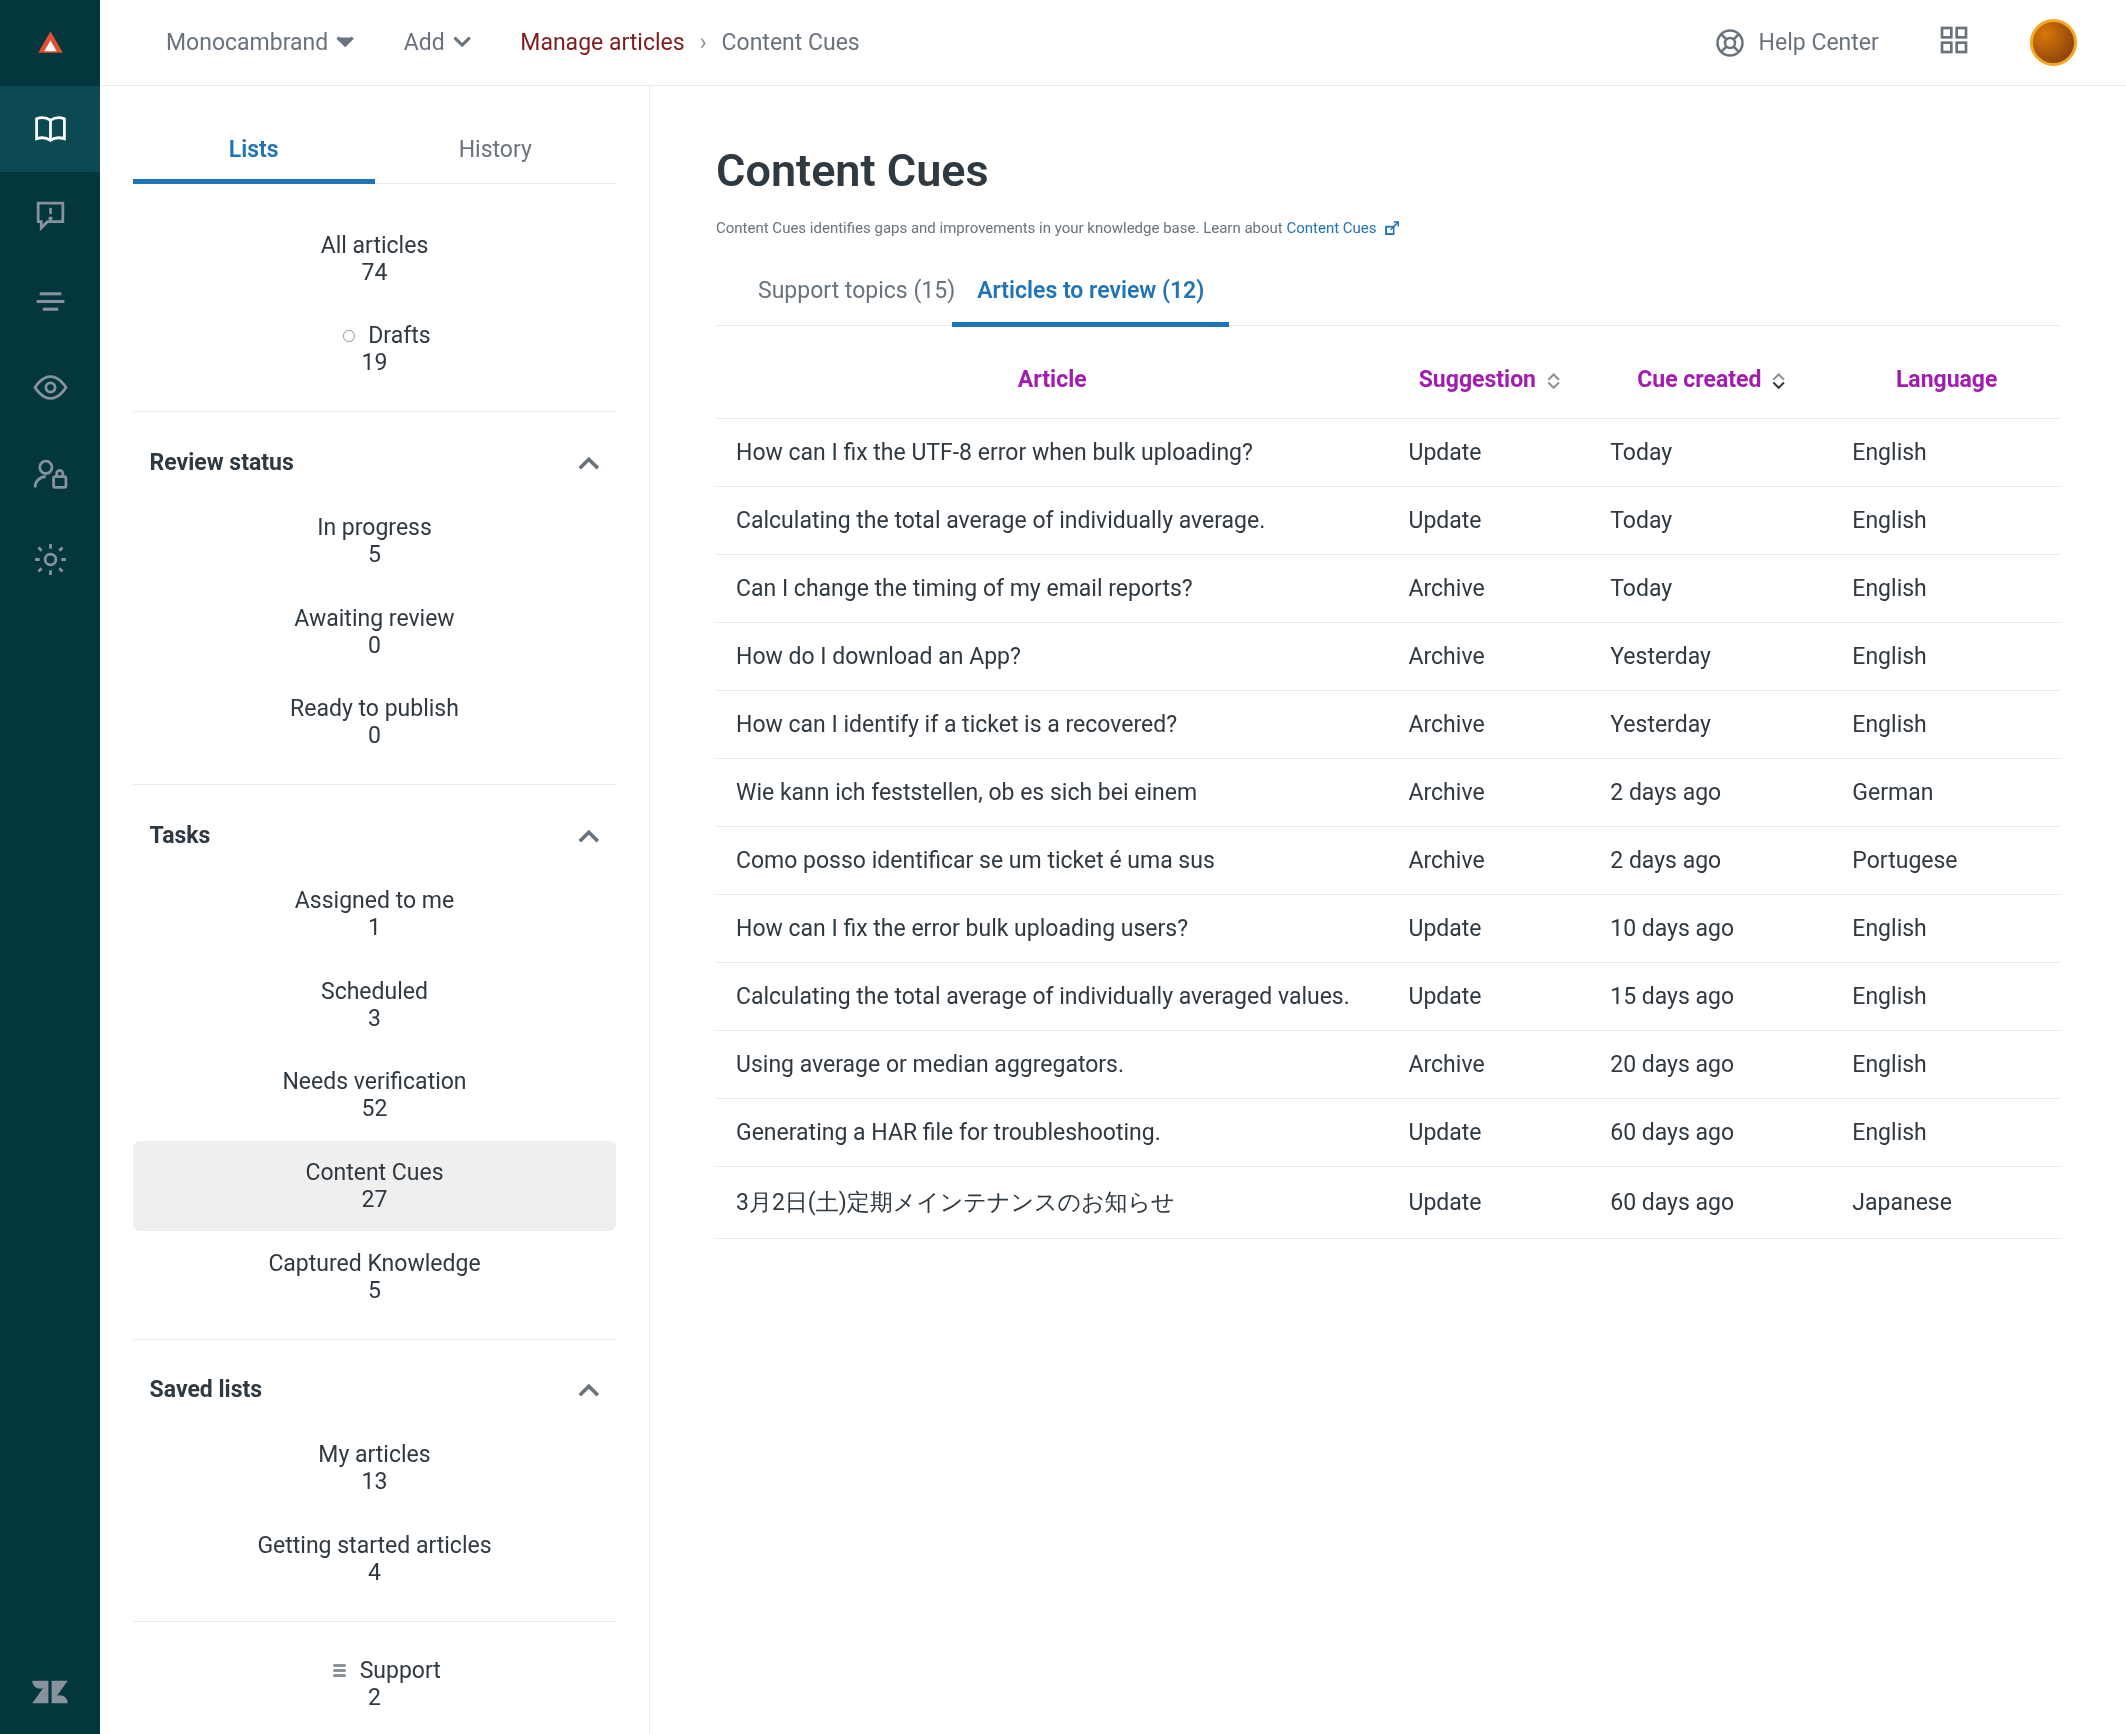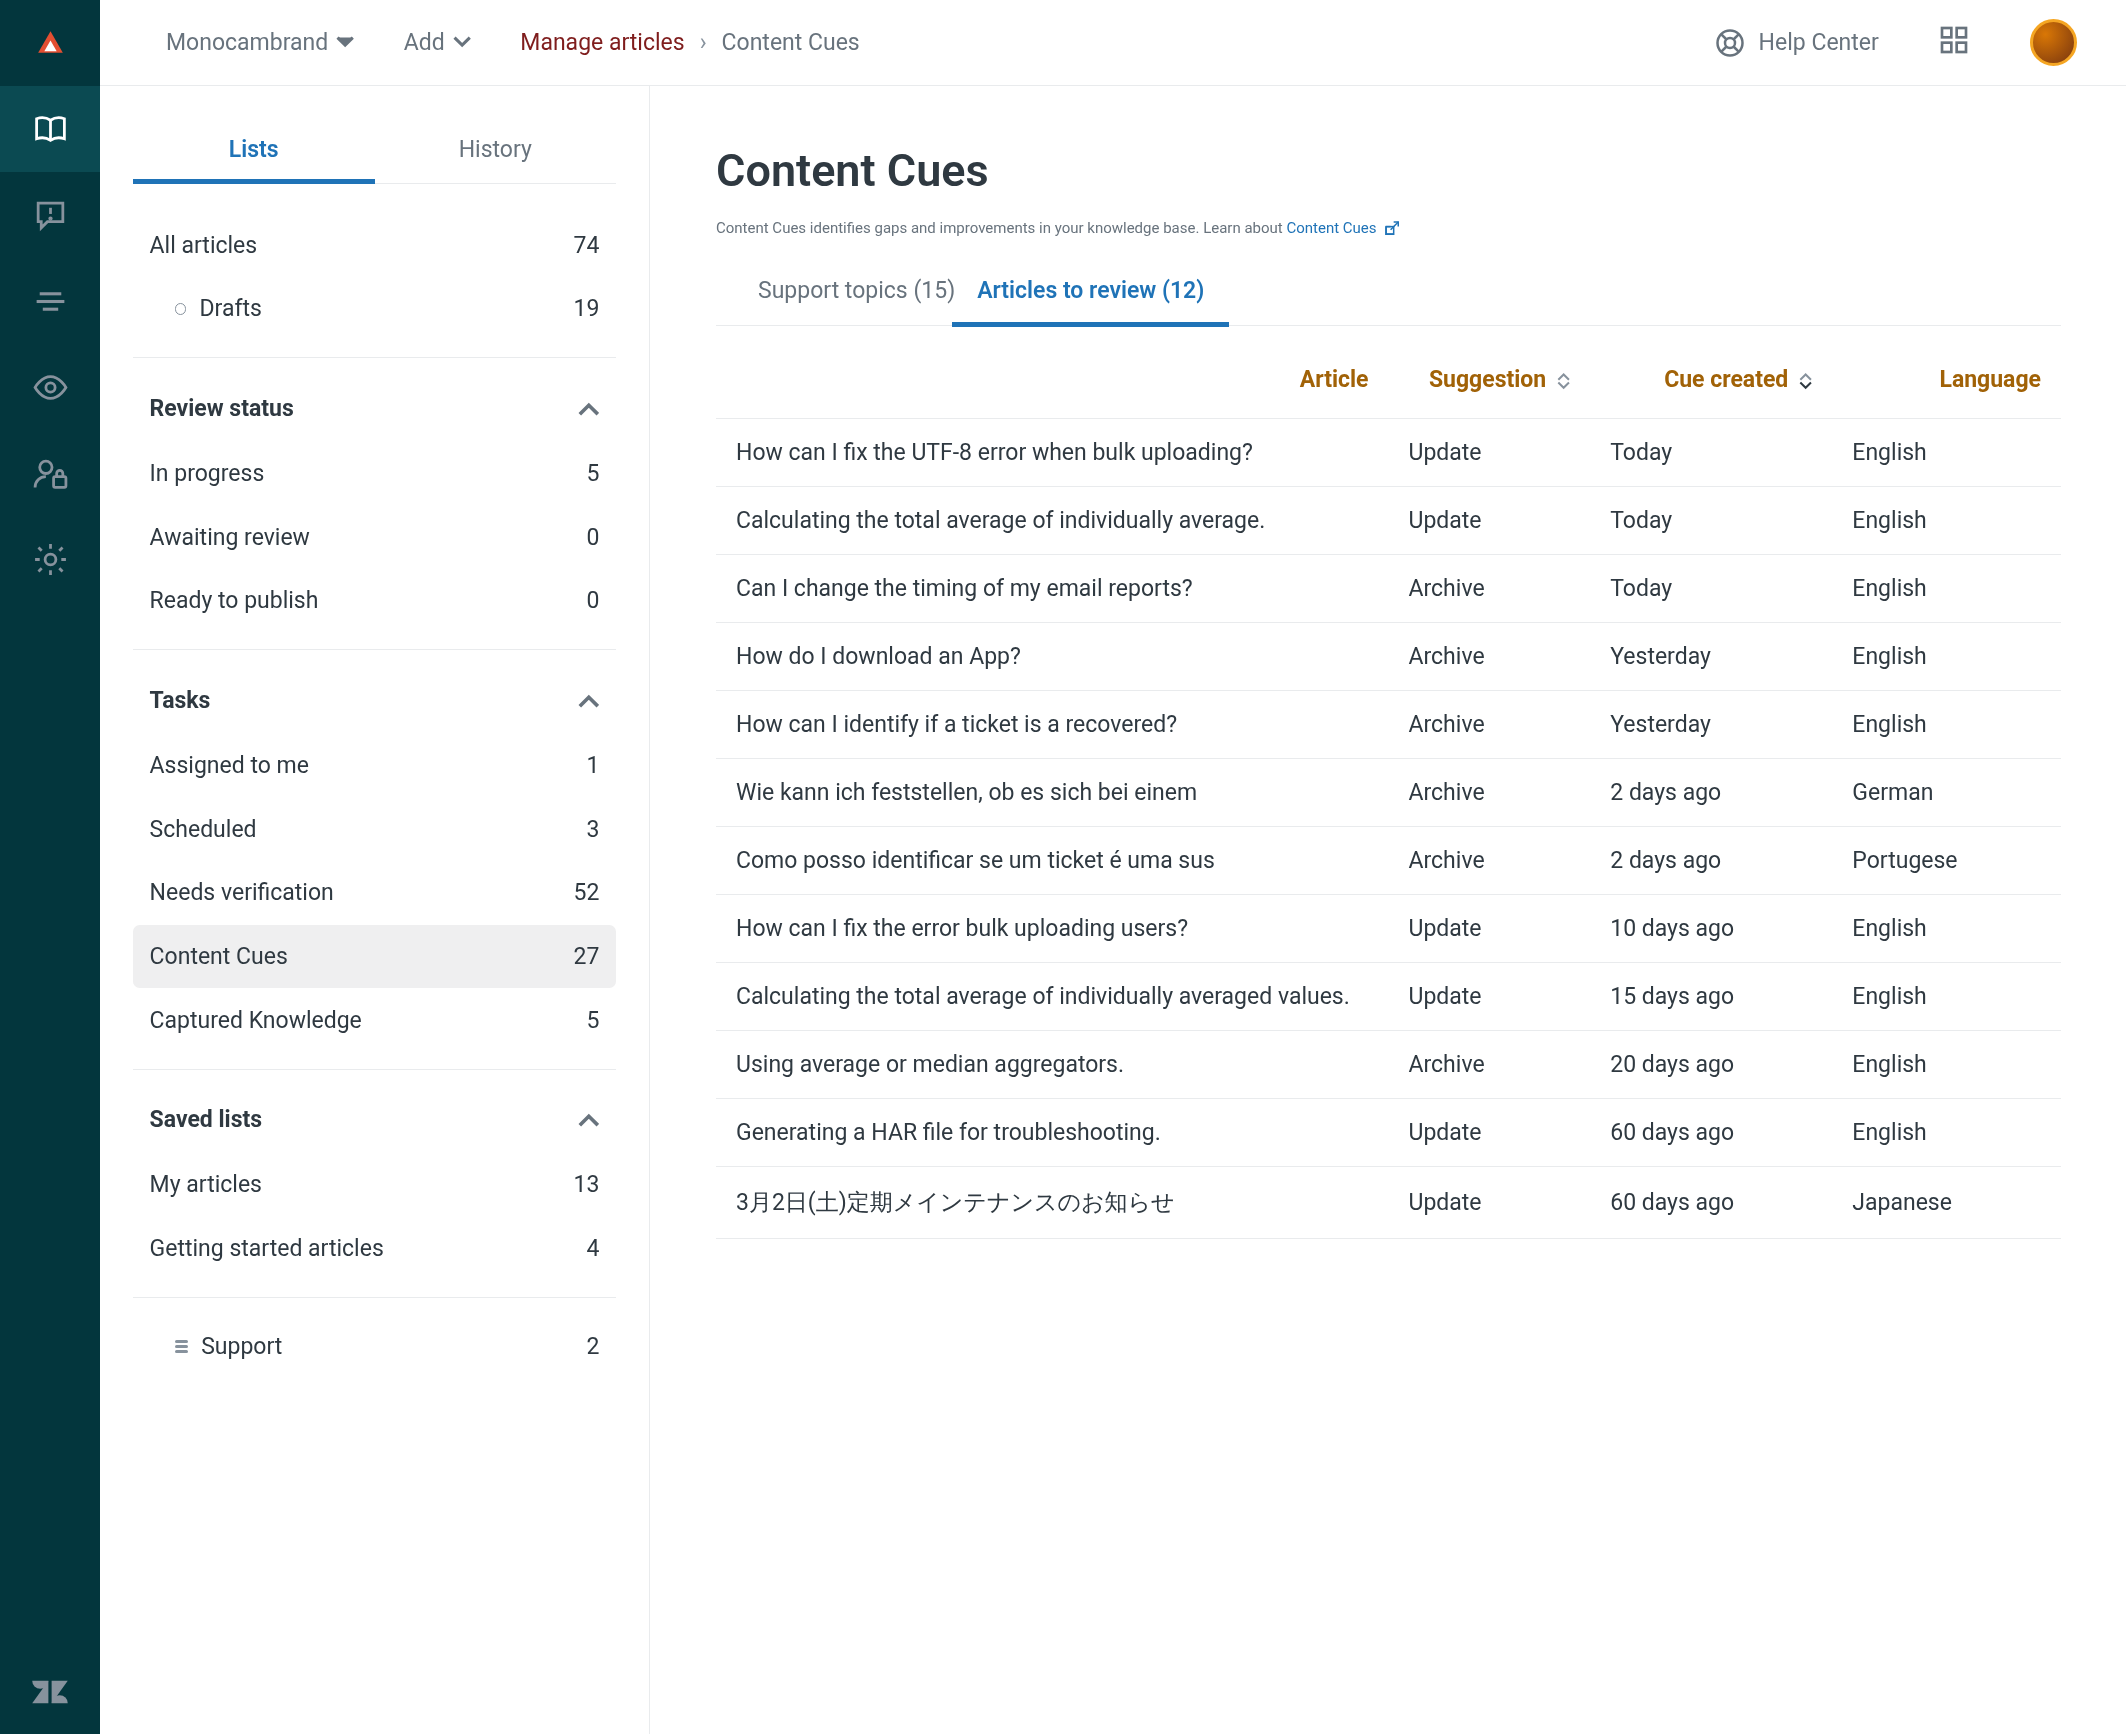--- a/index.html
+++ b/index.html
@@ -135,20 +135,21 @@
     cursor: pointer;
   }
   .side-head svg { width: 21.6px; height: 21.6px; color: #68737d; }
 
   .side-row {
     display: flex; align-items: center; justify-content: space-between;
     padding: 18.3px 16.6px;
     color: #2f3941;
     cursor: pointer;
     border-radius: 6.6px;
+    flex-direction: column;
   }
   .side-row.selected { background: #efeff0; }
   .side-row.indent .side-row-left { padding-left: 25px; }
   .side-row-left { display: flex; align-items: center; gap: 13.3px; }
   .dot { width: 11.6px; height: 11.6px; border-radius: 50%; display: inline-block; }
   .dot.green { background: #16a34a; }
   .dot.hollow { background: #fff; border: 1.7px solid #87929d; }
   .dot.archived { width: 13.3px; height: 3.3px; background: #87929d; border-radius: 1.7px; position: relative; }
   .dot.archived::before { content:''; position:absolute; left:0; right:0; top:-5px; height:3.3px; background:#87929d; border-radius:1.7px; }
   .dot.archived::after { content:''; position:absolute; left:0; right:0; top:5px; height:3.3px; background:#87929d; border-radius:1.7px; }
@@ -192,23 +193,23 @@
   .content-tab.active::after {
     content:''; position:absolute; left:-25px; right:-25px; bottom:-1.7px; height:5px; background:#1f73b7;
   }
 
   table.articles {
     width: 100%;
     border-collapse: collapse;
     margin-top: 25px;
   }
   table.articles th {
-    text-align: right;
+    text-align: center;
     font-weight: 700;
-    color: #a16207;
+    color: #a21caf;
     padding: 15px 20px 25px 20px;
     border-bottom: 1.7px solid #e9ebed;
     white-space: nowrap;
   }
   table.articles th .sort { display:inline-flex; flex-direction:column; margin-left:5px; vertical-align:middle; line-height:0;}
   table.articles th .sort svg { width:13.3px; height:8.3px; color:#87929d; }
   table.articles th .sort svg.active { color:#2f3941; }
 
   table.articles td {
     padding: 20px 20px;

